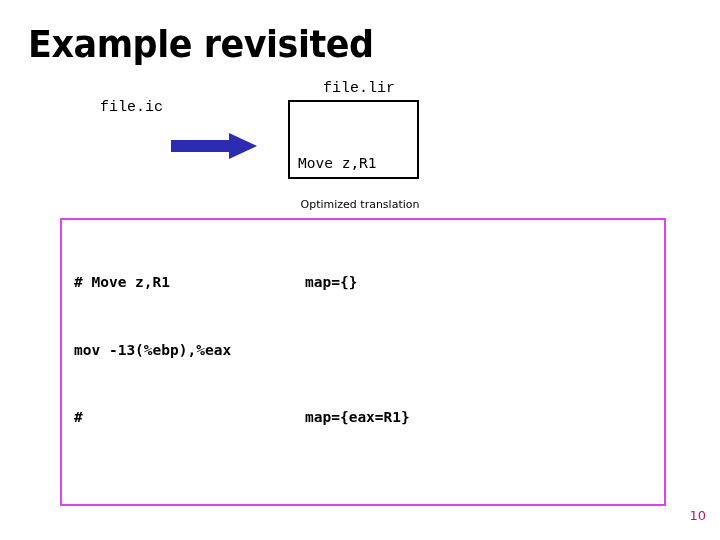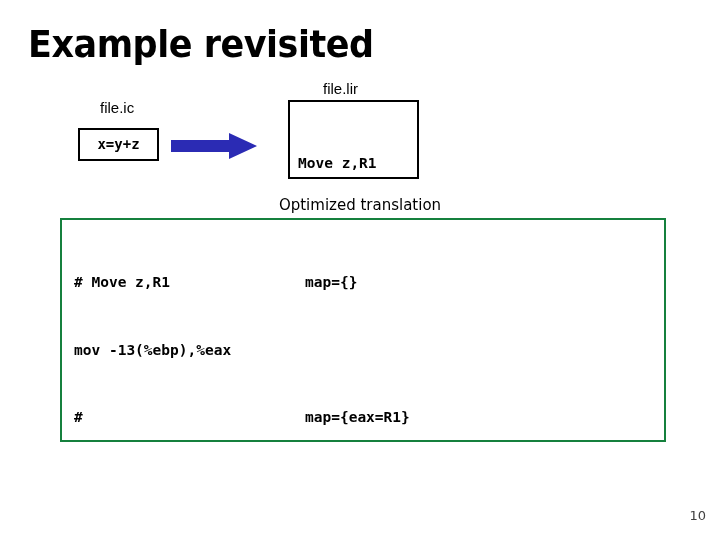--- a/index.html
+++ b/index.html
@@ -29,21 +29,21 @@
     letter-spacing: -0.5px;
     transform: scaleX(0.92);
     transform-origin: left center;
     white-space: nowrap;
     color: #000000;
   }
 
   
   .dg-label {
     position: absolute;
-    font-family: Liberation Sans, sans-serif;
+    font-family: Liberation Mono, monospace;
     font-size: 15px;
     line-height: 18px;
     white-space: nowrap;
     color: #000000;
   }
   #label-file-ic { left: 100px; top: 99px; }
   #label-file-lir { left: 323px; top: 80px; }
 
   .code-box {
     position: absolute;
@@ -64,21 +64,21 @@
     font-weight: bold;
   }
   #box-target {
     left: 288px;
     top: 100px;
     width: 131px;
     height: 79px;
     padding: 4px 0 0 8px;
     font-size: 14.5px;
     line-height: 23px;
-    font-weight: bold;
+    font-weight: normal;
     white-space: pre;
   }
   #box-target .tline { white-space: pre; }
 
   
   #arrow {
     position: absolute;
     left: 171px;
     top: 132px;
     width: 86px;
@@ -86,33 +86,33 @@
   }
 
   
   #caption-optimized {
     position: absolute;
     left: 0;
     top: 196px;
     width: 720px;
     text-align: center;
     font-family: "DejaVu Sans", sans-serif;
-    font-size: 15px;
+    font-size: 11px;
     line-height: 18px;
     color: #000000;
   }
 
   
   #listing-box {
     position: absolute;
     left: 60px;
     top: 218px;
     width: 606px;
-    height: 224px;
-    border: 2px solid #15803d;
+    height: 288px;
+    border: 2px solid #d946ef;
     box-sizing: border-box;
     background: #ffffff;
   }
   .listing-col {
     position: absolute;
     top: 6px;
     font-family: "DejaVu Sans Mono", monospace;
     font-size: 14.5px;
     font-weight: bold;
     line-height: 22.5px;
@@ -124,33 +124,32 @@
   .cline { white-space: pre; min-height: 22.5px; }
 
   
   #page-number {
     position: absolute;
     right: 14px;
     top: 508px;
     font-family: "DejaVu Sans", sans-serif;
     font-size: 13px;
     line-height: 16px;
-    color: #404040;
+    color: #be185d;
   }
 </style>
 </head>
 <body>
 
 <div id="slide">
 
   <div id="slide-title">Example revisited</div>
 
   <div class="dg-label" id="label-file-ic">file.ic</div>
 
-  <div class="code-box" id="box-source">x=y+z</div>
 
   <div id="arrow">
     <svg width="86" height="28" viewBox="0 0 86 28" aria-hidden="true">
       <polygon points="0,8 58,8 58,1 86,14 58,27 58,20 0,20" fill="#2B2BB4"></polygon>
     </svg>
   </div>
 
   <div class="dg-label" id="label-file-lir">file.lir</div>
 
   <div class="code-box" id="box-target">

